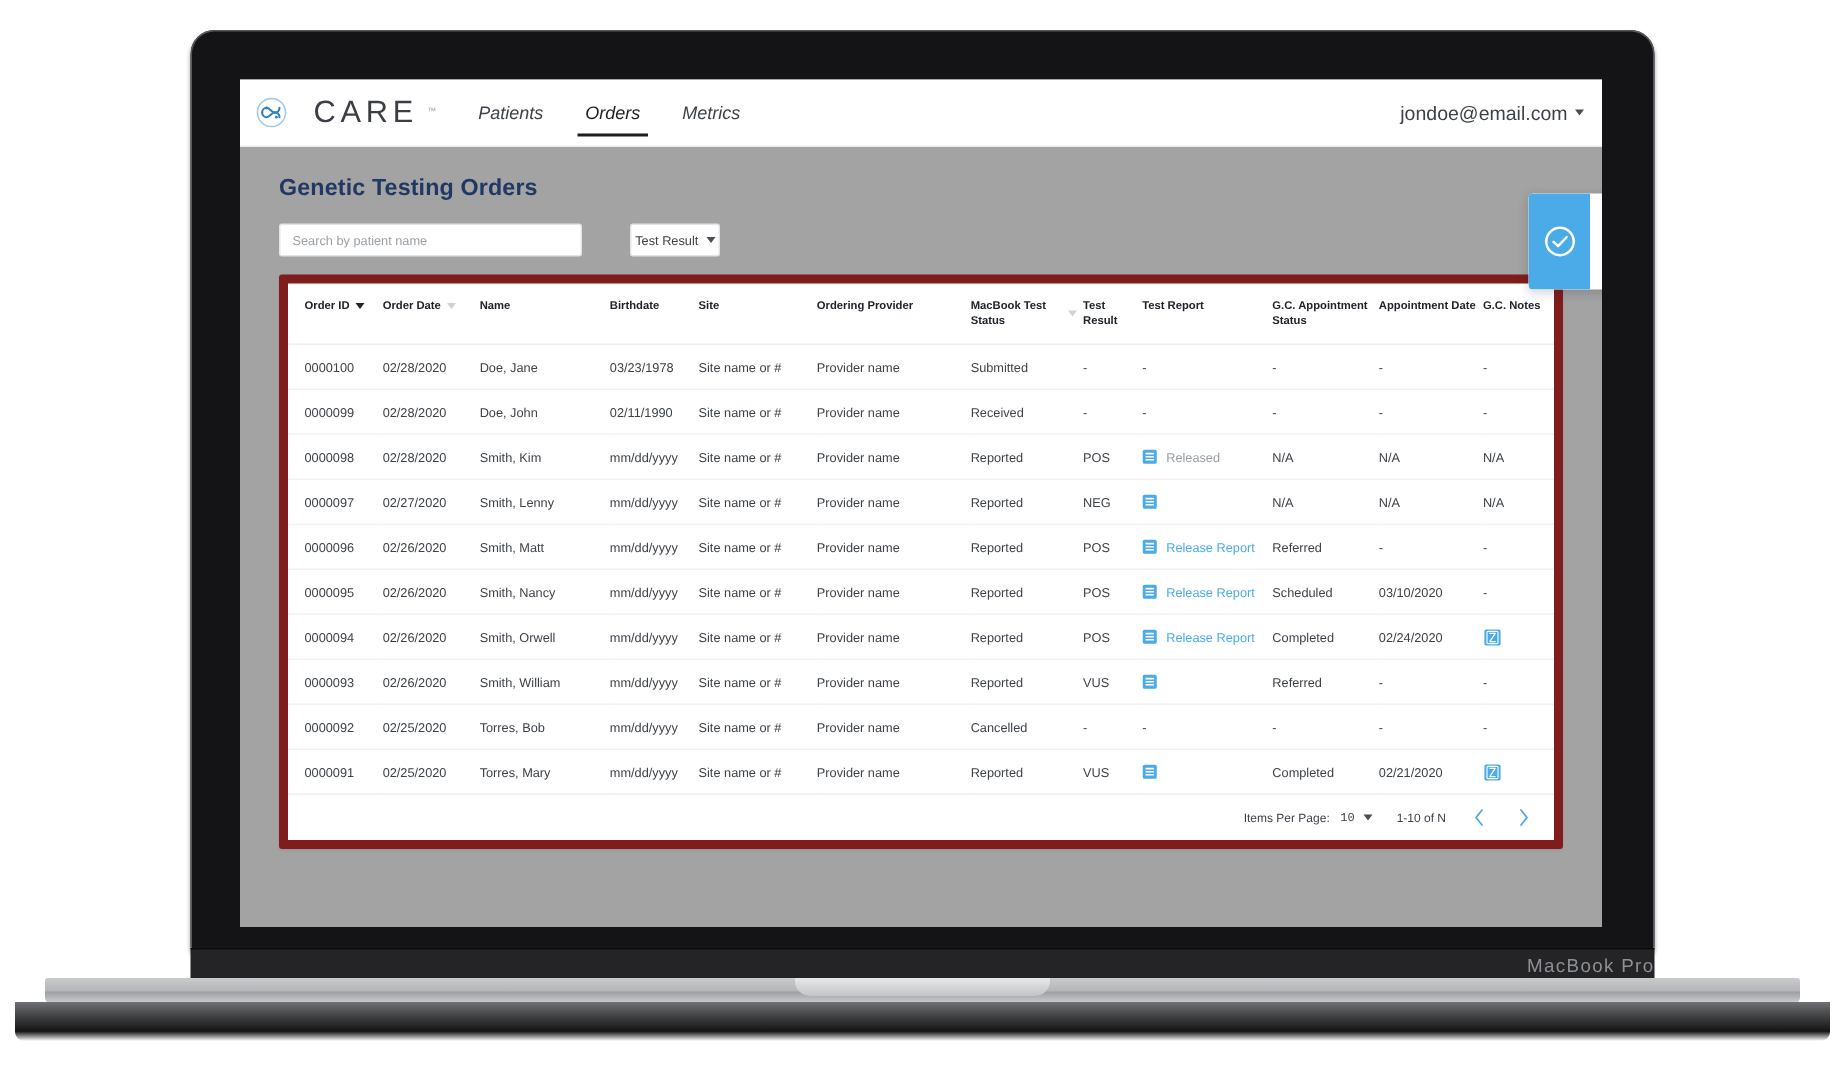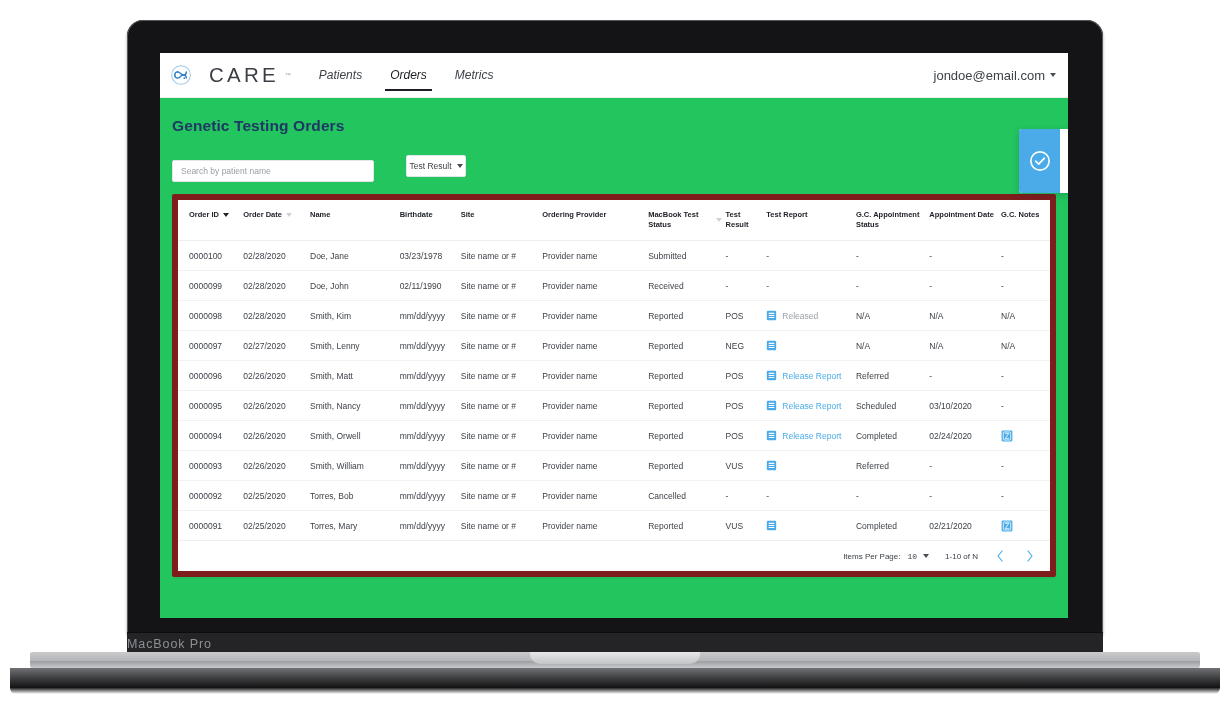--- a/index.html
+++ b/index.html
@@ -26,21 +26,21 @@
     border-radius: 16px 16px 4px 4px;
     border: 1.5px solid #55585c;
     border-bottom: none;
     pointer-events: none;
   }
   .laptop-chin {
     position: absolute; left: 127px; top: 632px;
     width: 976px; height: 22px;
     background: #242427;
     border-top: 1px solid #0c0c0d;
-    display: flex; align-items: center; justify-content: flex-start;
+    display: flex; align-items: center; justify-content: flex-end;
   }
   .chin-label {
     font-size: 12.5px; color: #8d9094; letter-spacing: .9px;
     font-family: "Liberation Sans", sans-serif;
   }
   .laptop-base {
     position: absolute; left: 30px; top: 652px;
     width: 1170px; height: 18px;
     background: linear-gradient(to bottom, #c9cacc 0%, #b4b6b9 48%, #9d9fa3 52%, #d5d6d8 100%);
     border-radius: 2px 2px 5px 5px;
@@ -92,30 +92,30 @@
   .user-area {
     margin-left: auto; display: flex; align-items: center; gap: 5px;
     font-size: 13px; color: #3d4248; cursor: pointer;
   }
   .caret-sm {
     width: 0; height: 0; border-left: 3.2px solid transparent;
     border-right: 3.2px solid transparent; border-top: 4px solid #4a4f55;
   }
 
   
-  .page-body { background: #22c55e; height: 520px; padding: 0 10px; position: relative; }
+  .page-body { background: #a3a3a3; height: 520px; padding: 0 24px; position: relative; }
   .page-title {
     font-size: 15.5px; font-weight: 700; color: #1f3864;
     padding: 19px 2px 0 2px; letter-spacing: .1px;
   }
 
   .controls { display: flex; align-items: center; padding: 14px 2px 0 2px; position: relative; }
   .search-box {
     width: 202px; height: 22px; background: #fff; border: 1px solid #e3e6e9;
-    border-radius: 2px; display: flex; align-items: center; padding: 0 8px; margin-top: 11px;
+    border-radius: 2px; display: flex; align-items: center; padding: 0 8px;
   }
   .search-box input {
     border: none; outline: none; width: 100%; font-size: 8.5px; color: #3d4248;
     font-family: "Liberation Sans", sans-serif; background: transparent;
   }
   .search-box input::placeholder { color: #9aa0a6; }
   .filter-box {
     margin-left: 32px; width: 60px; height: 22px; background: #fff;
     border: 1px solid #e3e6e9; border-radius: 2px;
     display: flex; align-items: center; justify-content: center; gap: 5px;

